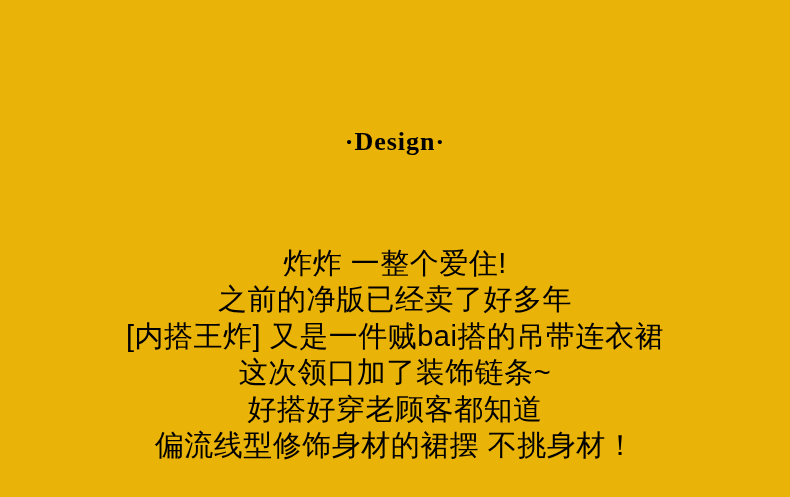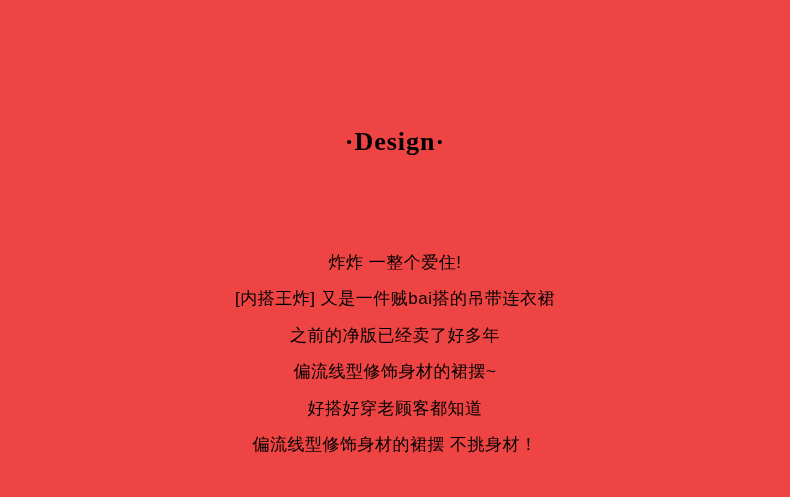--- a/index.html
+++ b/index.html
@@ -3,56 +3,56 @@
 <meta charset="utf-8">
 <style>
   html, body {
     margin: 0;
     padding: 0;
   }
   .page {
     position: relative;
     width: 790px;
     height: 497px;
-    background: #ef4444;
+    background: #eab308;
     overflow: hidden;
     font-family: "Liberation Sans", sans-serif;
   }
   .design-title {
     padding-top: 127px;
     text-align: center;
     font-family: "Liberation Serif", "DejaVu Serif", serif;
     font-weight: 700;
     font-size: 26px;
     line-height: 30px;
     letter-spacing: 1px;
     color: #000000;
   }
   .copy-block {
     margin-top: 88px;
     text-align: center;
     color: #000000;
   }
   .copy-line {
     font-family: "Liberation Sans", "DejaVu Sans", sans-serif;
-    font-size: 17px;
+    font-size: 29px;
     line-height: 36.4px;
     letter-spacing: 0.5px;
     white-space: nowrap;
   }
 </style>
 </head>
 <body>
 
 <div class="page">
 
   <div class="design-title">·Design·</div>
 
   <div class="copy-block">
     <div class="copy-line">炸炸 一整个爱住!</div>
+    <div class="copy-line">之前的净版已经卖了好多年</div>
     <div class="copy-line">[内搭王炸] 又是一件贼bai搭的吊带连衣裙</div>
-    <div class="copy-line">之前的净版已经卖了好多年</div>
-    <div class="copy-line">偏流线型修饰身材的裙摆~</div>
+    <div class="copy-line">这次领口加了装饰链条~</div>
     <div class="copy-line">好搭好穿老顾客都知道</div>
     <div class="copy-line">偏流线型修饰身材的裙摆 不挑身材！</div>
   </div>
 
 </div>
 
 </body></html>

